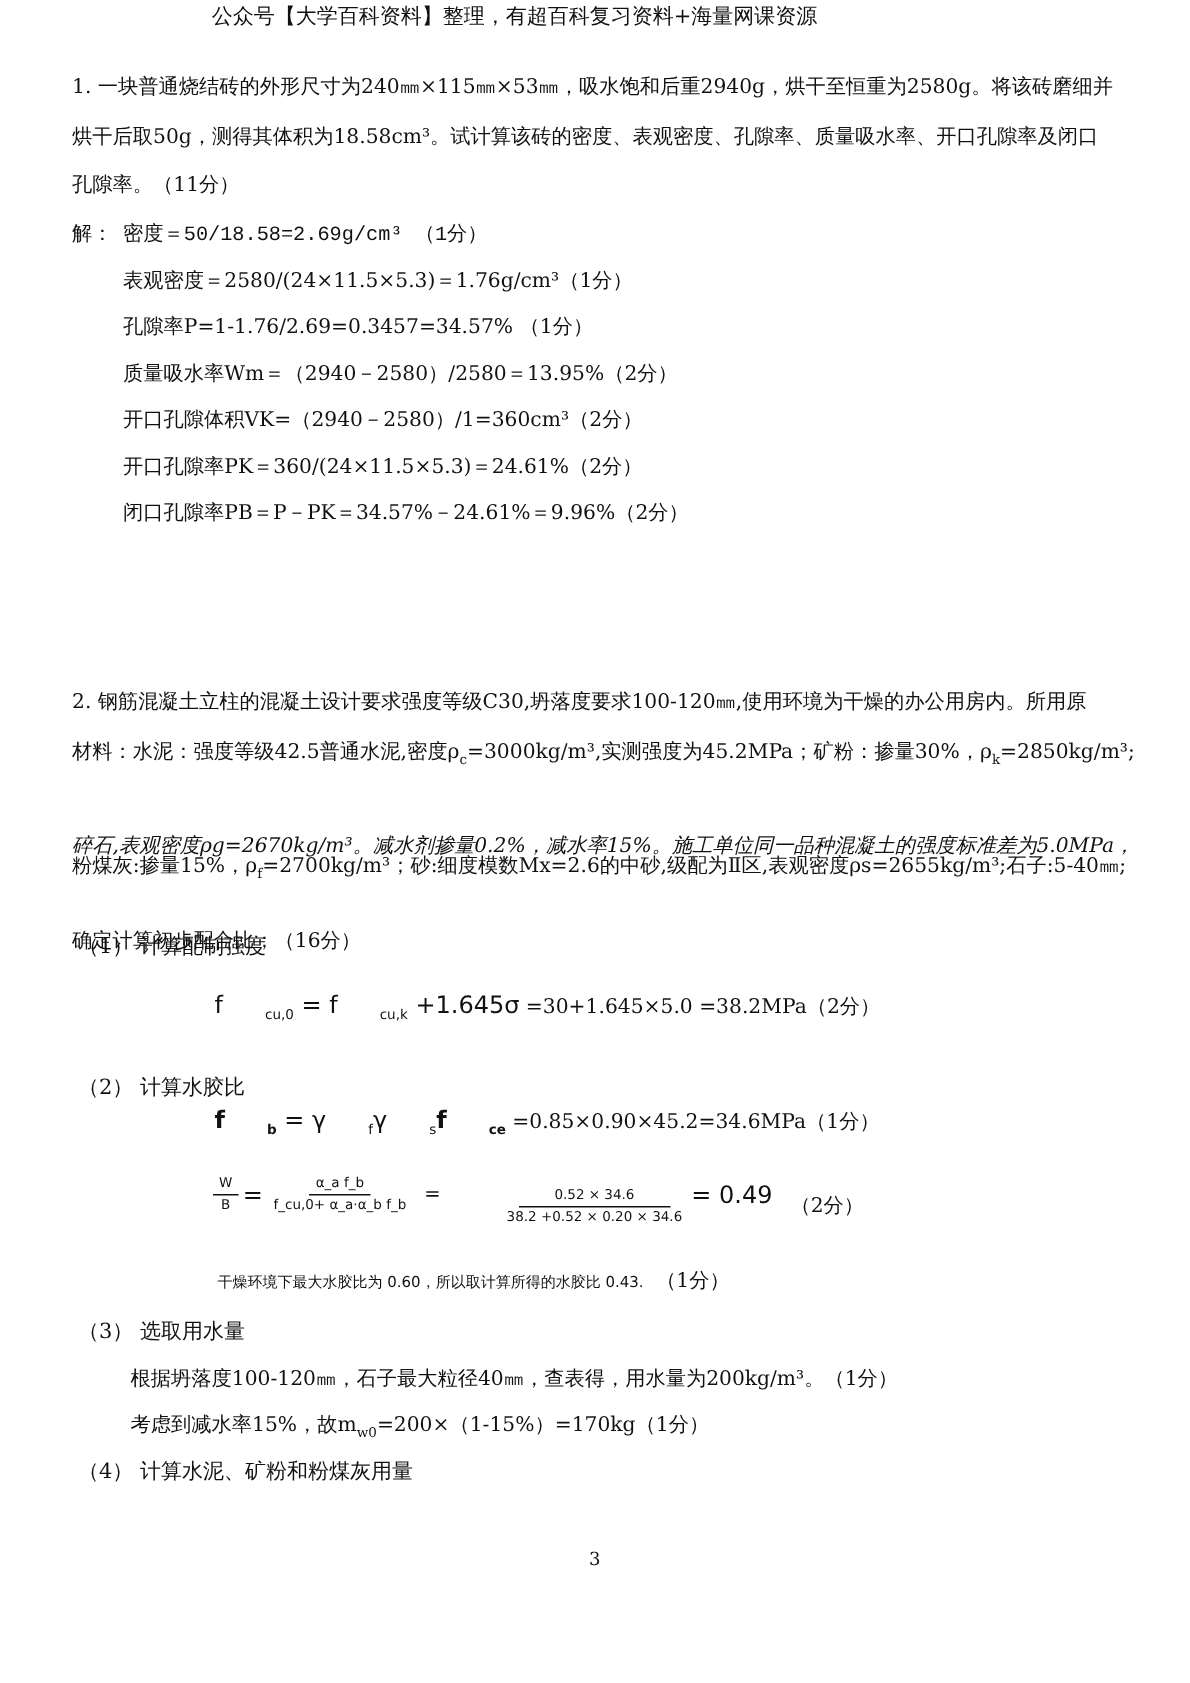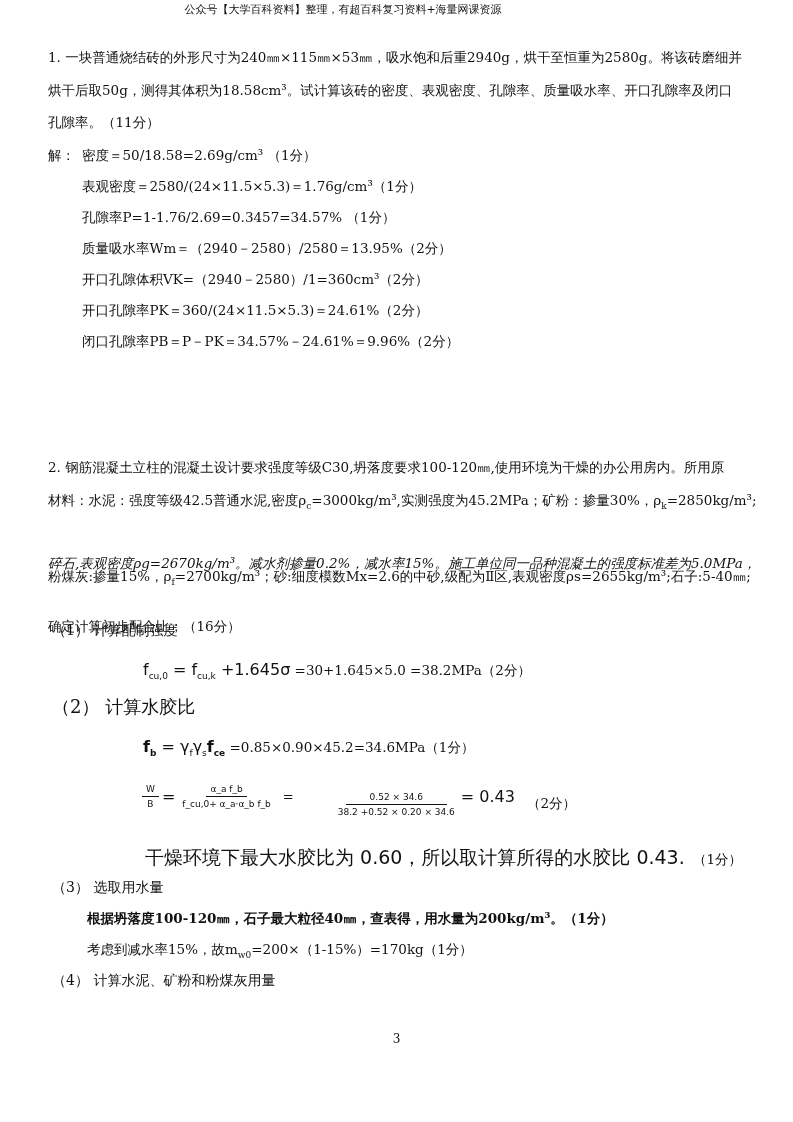--- a/index.html
+++ b/index.html
@@ -1,41 +1,41 @@
 <!DOCTYPE html>
 <html><head>
 <meta charset="utf-8">
 <style>
   html, body { margin: 0; padding: 0; background: #ffffff; }
   body { width: 793px; height: 1122px; position: relative; overflow: hidden;
          font-family: "DejaVu Serif", "Liberation Serif", serif; color: #111; font-size: 13.5px; }
   .abs { position: absolute; white-space: nowrap; }
-  .header { left: 0; width: 686px; top: 2px; text-align: center; font-size: 11px; }
+  .header { left: 0; width: 686px; top: 2px; text-align: center; font-size: 14px; }
   .p { left: 48px; font-size: 13.5px; }
-  .math { font-family: "DejaVu Sans", "Liberation Sans", sans-serif; }
+  .math { font-family: "DejaVu Sans", "Liberation Sans", sans-serif; margin-left: 28px; }
   sub, .sub { font-size: 9px; vertical-align: -4px; line-height: 0; }
   .frac { display: inline-flex; flex-direction: column; align-items: center; vertical-align: middle; font-family: "DejaVu Sans", sans-serif; }
   .frac .num { font-size: 9px; padding: 0 4px 2px; border-bottom: 1px solid #111; }
   .frac .den { font-size: 9px; padding: 2px 4px 0; }
   .big { font-size: 16px; font-family: "DejaVu Sans", sans-serif; }
   .bold { font-weight: bold; }
   .sans { font-family: "DejaVu Sans", sans-serif; }
   .pageno { left: 0; width: 793px; text-align: center; top: 1032px; font-size: 12px; }
 </style>
 </head>
 <body>
 
 <div class="abs header">公众号【大学百科资料】整理，有超百科复习资料+海量网课资源</div>
 
 <div class="abs p" style="top:49px;">1. 一块普通烧结砖的外形尺寸为240㎜×115㎜×53㎜，吸水饱和后重2940g，烘干至恒重为2580g。将该砖磨细并</div>
 <div class="abs p" style="top:82px;">烘干后取50g，测得其体积为18.58cm³。试计算该砖的密度、表观密度、孔隙率、质量吸水率、开口孔隙率及闭口</div>
 <div class="abs p" style="top:114px;">孔隙率。（11分）</div>
 
 <div class="abs p" style="top:147px;">解：</div>
-<div class="abs" style="left:82px; top:147px;">密度＝50/18.58=2.69g/cm³ （1分）</div>
+<div class="abs" style="left:82px; top:147px;font-family:Liberation Mono, monospace;">密度＝50/18.58=2.69g/cm³ （1分）</div>
 <div class="abs" style="left:82px; top:178px;">表观密度＝2580/(24×11.5×5.3)＝1.76g/cm³（1分）</div>
 <div class="abs" style="left:82px; top:209px;">孔隙率P=1-1.76/2.69=0.3457=34.57%        （1分）</div>
 <div class="abs" style="left:82px; top:240px;">质量吸水率Wm＝（2940－2580）/2580＝13.95%（2分）</div>
 <div class="abs" style="left:82px; top:271px;">开口孔隙体积VK=（2940－2580）/1=360cm³（2分）</div>
 <div class="abs" style="left:82px; top:302px;">开口孔隙率PK＝360/(24×11.5×5.3)＝24.61%（2分）</div>
 <div class="abs" style="left:82px; top:333px;">闭口孔隙率PB＝P－PK＝34.57%－24.61%＝9.96%（2分）</div>
 
 <div class="abs p" style="top:459px;">2. 钢筋混凝土立柱的混凝土设计要求强度等级C30,坍落度要求100-120㎜,使用环境为干燥的办公用房内。所用原</div>
 <div class="abs p" style="top:492px;">
   <span>材料：水泥：强度等级42.5普通水泥,密度ρ</span><span class="sub">c</span><span>=3000kg/m³,实测强度为45.2MPa；矿粉：掺量30%，ρ</span><span class="sub">k</span><span>=2850kg/m³;</span>
@@ -46,21 +46,21 @@
 <div class="abs p" style="top:555px;font-style:italic;">碎石,表观密度ρg=2670kg/m³。减水剂掺量0.2%，减水率15%。施工单位同一品种混凝土的强度标准差为5.0MPa，</div>
 <div class="abs p" style="top:586px;margin-top:32px;">确定计算初步配合比；（16分）</div>
 
 <div class="abs" style="left:52px; top:622px; font-size:14px;">
   <span>（1）</span>&nbsp;<span>计算配制强度</span>
 </div>
 <div class="abs" style="left:143px; top:660px;">
   <span class="big">f</span><span class="sub math">cu,0</span><span class="big"> = f</span><span class="sub math">cu,k</span><span class="big"> +1.645σ</span><span> =30+1.645×5.0 =38.2MPa（2分）</span>
 </div>
 
-<div class="abs" style="left:52px; top:695px; font-size:18px;">
+<div class="abs" style="left:52px; top:716px; font-size:14px;">
   <span>（2）</span>&nbsp;<span>计算水胶比</span>
 </div>
 <div class="abs" style="left:143px; top:737px;">
   <span class="big bold">f</span><span class="sub math bold">b</span><span class="big"> = γ</span><span class="sub math">f</span><span class="big">γ</span><span class="sub math">s</span><span class="big bold">f</span><span class="sub math bold">ce</span><span> =0.85×0.90×45.2=34.6MPa（1分）</span>
 </div>
 
 <div class="abs" style="left:142px; top:776px; display:flex; align-items:center;">
   <span class="frac">
     <span class="num">W</span>
     <span class="den">B</span>
@@ -68,33 +68,33 @@
   <span class="big" style="margin:0 3px;">=</span>
   <span class="frac">
     <span class="num">α_a f_b</span>
     <span class="den">f_cu,0+ α_a·α_b f_b</span>
   </span>
   <span class="sans" style="margin-left:8px; font-size:13px;">=</span>
   <span class="frac" style="margin-left:40px;margin-top:16px;">
     <span class="num" style="padding:0 24px 2px;">0.52 × 34.6</span>
     <span class="den">38.2 +0.52 × 0.20 × 34.6</span>
   </span>
-  <span class="big" style="margin-left:2px;">= 0.43</span>
+  <span class="big" style="margin-left:2px;">= 0.49</span>
   <span style="margin-left:12px; margin-top:14px;">（2分）</span>
 </div>
 
 <div class="abs" style="left:145px; top:845px;">
-  <span class="sans" style="font-size:19px;">干燥环境下最大水胶比为 0.60，所以取计算所得的水胶比 0.43.</span>
+  <span class="sans" style="font-size:10px;">干燥环境下最大水胶比为 0.60，所以取计算所得的水胶比 0.43.</span>
   <span style="margin-left:4px;margin-top:30px;">（1分）</span>
 </div>
 
 <div class="abs" style="left:52px; top:879px; font-size:14px;">
   <span>（3）</span>&nbsp;<span>选取用水量</span>
 </div>
-<div class="abs" style="left:87px; top:910px;font-weight:bold;">根据坍落度100-120㎜，石子最大粒径40㎜，查表得，用水量为200kg/m³。（1分）</div>
+<div class="abs" style="left:87px; top:910px;">根据坍落度100-120㎜，石子最大粒径40㎜，查表得，用水量为200kg/m³。（1分）</div>
 <div class="abs" style="left:87px; top:941px;">
   <span>考虑到减水率15%，故m</span><span class="sub">w0</span><span>=200×（1-15%）=170kg（1分）</span>
 </div>
 
 <div class="abs" style="left:52px; top:972px; font-size:14px;">
   <span>（4）</span>&nbsp;<span>计算水泥、矿粉和粉煤灰用量</span>
 </div>
 
 <div class="abs pageno">3</div>
 

